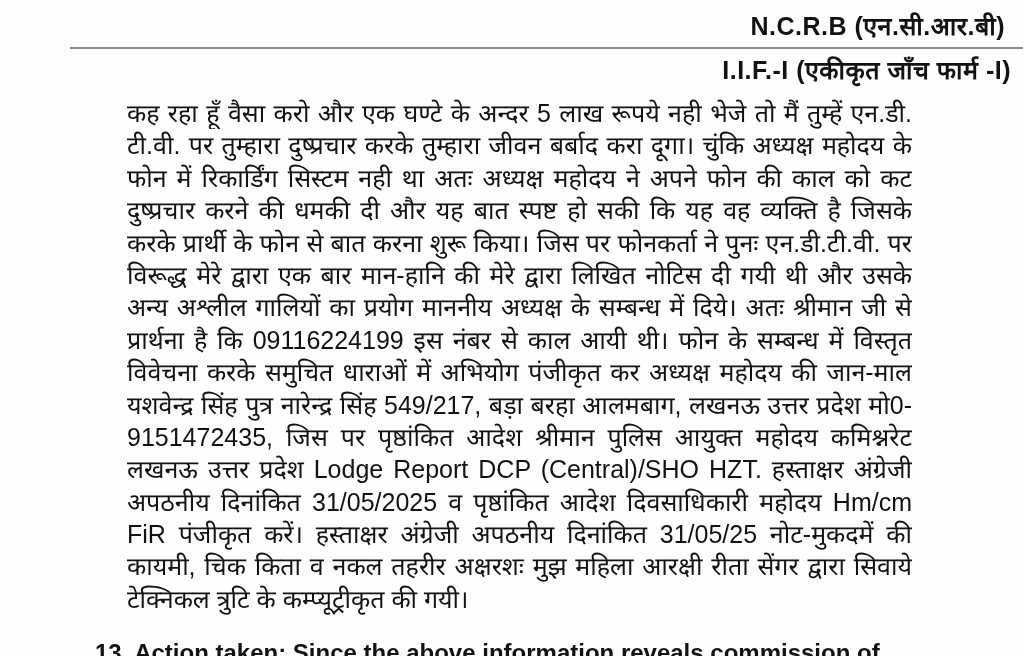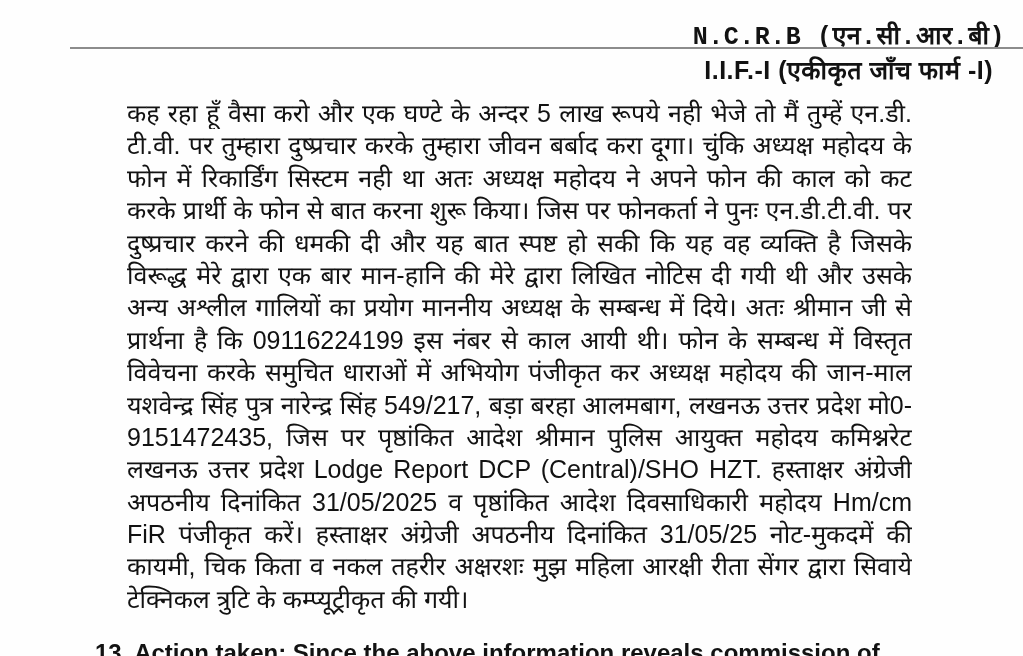--- a/index.html
+++ b/index.html
@@ -11,40 +11,39 @@
     position: relative;
     width: 1023px;
     height: 656px;
     background: #fefefe;
     overflow: hidden;
     font-family: "Liberation Sans", "DejaVu Sans", sans-serif;
     color: #121212;
   }
   .header-line1 {
     position: absolute;
-    top: 17px;
+    top: 8px;
     right: 18px;
     font-size: 25px;
     font-weight: bold;
     letter-spacing: 0.5px;
     white-space: nowrap;
-    font-family: Liberation Mono, monospace;
   }
   .header-divider {
     position: absolute;
     top: 47px;
     left: 70px;
     right: 0;
     height: 2px;
     background: #8c8c8c;
   }
   .header-line2 {
     position: absolute;
     top: 52px;
-    right: 30px;
+    right: 12px;
     font-size: 25px;
     font-weight: bold;
     letter-spacing: 0.5px;
     white-space: nowrap;
   }
   .doc-body {
     position: absolute;
     top: 97px;
     left: 115px;
     width: 797px;
@@ -80,22 +79,22 @@
   <div class="header-line1">N.C.R.B (एन.सी.आर.बी)</div>
 
   <div class="header-divider"></div>
 
   <div class="header-line2">I.I.F.-I (एकीकृत जाँच फार्म -I)</div>
 
   <div class="doc-body">
     <div class="doc-line">कह रहा हूँ वैसा करो और एक घण्टे के अन्दर 5 लाख रूपये नही भेजे तो मैं तुम्हें एन.डी.</div>
     <div class="doc-line">टी.वी. पर तुम्हारा दुष्प्रचार करके तुम्हारा जीवन बर्बाद करा दूगा। चुंकि अध्यक्ष महोदय के</div>
     <div class="doc-line">फोन में रिकार्डिंग सिस्टम नही था अतः अध्यक्ष महोदय ने अपने फोन की काल को कट</div>
+    <div class="doc-line">दुष्प्रचार करने की धमकी दी और यह बात स्पष्ट हो सकी कि यह वह व्यक्ति है जिसके</div>
     <div class="doc-line">करके प्रार्थी के फोन से बात करना शुरू किया। जिस पर फोनकर्ता ने पुनः एन.डी.टी.वी. पर</div>
-    <div class="doc-line">दुष्प्रचार करने की धमकी दी और यह बात स्पष्ट हो सकी कि यह वह व्यक्ति है जिसके</div>
     <div class="doc-line">विरूद्ध मेरे द्वारा एक बार मान-हानि की मेरे द्वारा लिखित नोटिस दी गयी थी और उसके</div>
     <div class="doc-line">अन्य अश्लील गालियों का प्रयोग माननीय अध्यक्ष के सम्बन्ध में दिये। अतः श्रीमान जी से</div>
     <div class="doc-line">प्रार्थना है कि 09116224199 इस नंबर से काल आयी थी। फोन के सम्बन्ध में विस्तृत</div>
     <div class="doc-line">विवेचना करके समुचित धाराओं में अभियोग पंजीकृत कर अध्यक्ष महोदय की जान-माल</div>
     <div class="doc-line">यशवेन्द्र सिंह पुत्र नारेन्द्र सिंह 549/217, बड़ा बरहा आलमबाग, लखनऊ उत्तर प्रदेश मो0-</div>
     <div class="doc-line">9151472435, जिस पर पृष्ठांकित आदेश श्रीमान पुलिस आयुक्त महोदय कमिश्नरेट</div>
     <div class="doc-line">लखनऊ उत्तर प्रदेश Lodge Report DCP (Central)/SHO HZT. हस्ताक्षर अंग्रेजी</div>
     <div class="doc-line">अपठनीय दिनांकित 31/05/2025 व पृष्ठांकित आदेश दिवसाधिकारी महोदय Hm/cm</div>
     <div class="doc-line">FiR पंजीकृत करें। हस्ताक्षर अंग्रेजी अपठनीय दिनांकित 31/05/25 नोट-मुकदमें की</div>
     <div class="doc-line">कायमी, चिक किता व नकल तहरीर अक्षरशः मुझ महिला आरक्षी रीता सेंगर द्वारा सिवाये</div>

